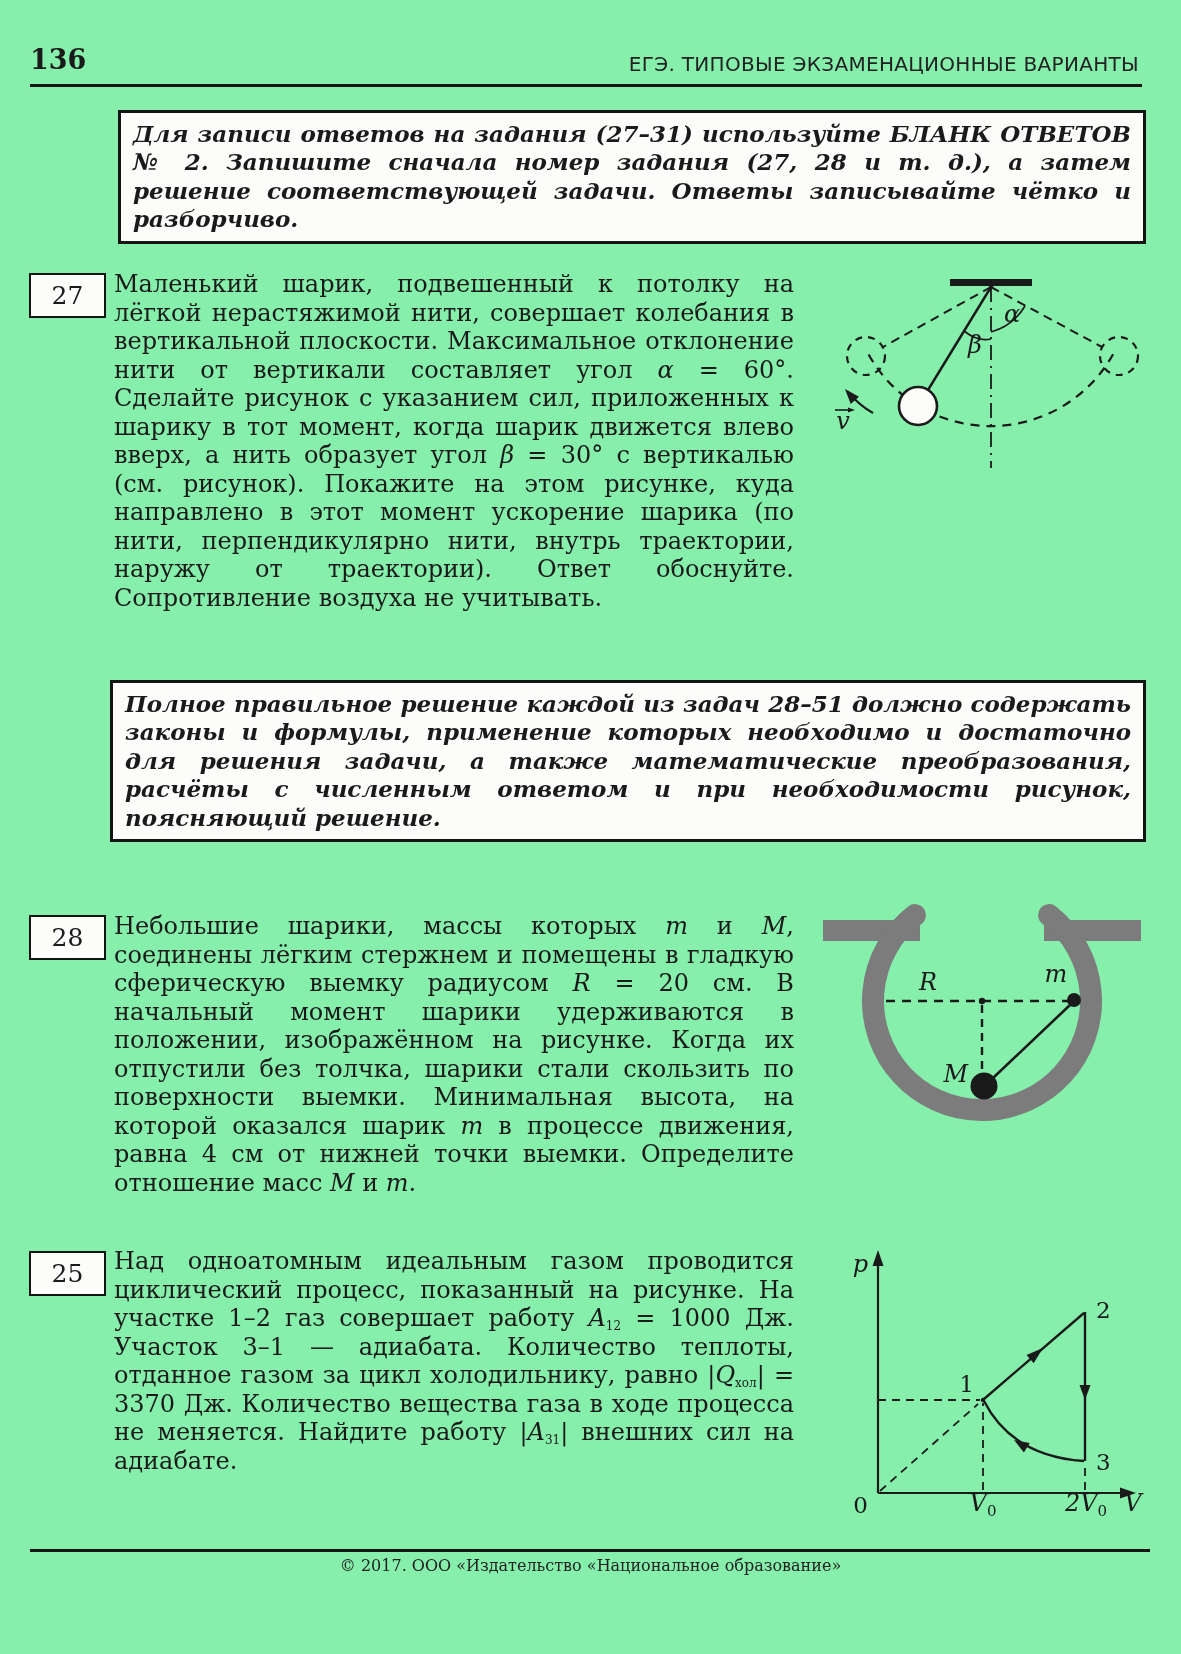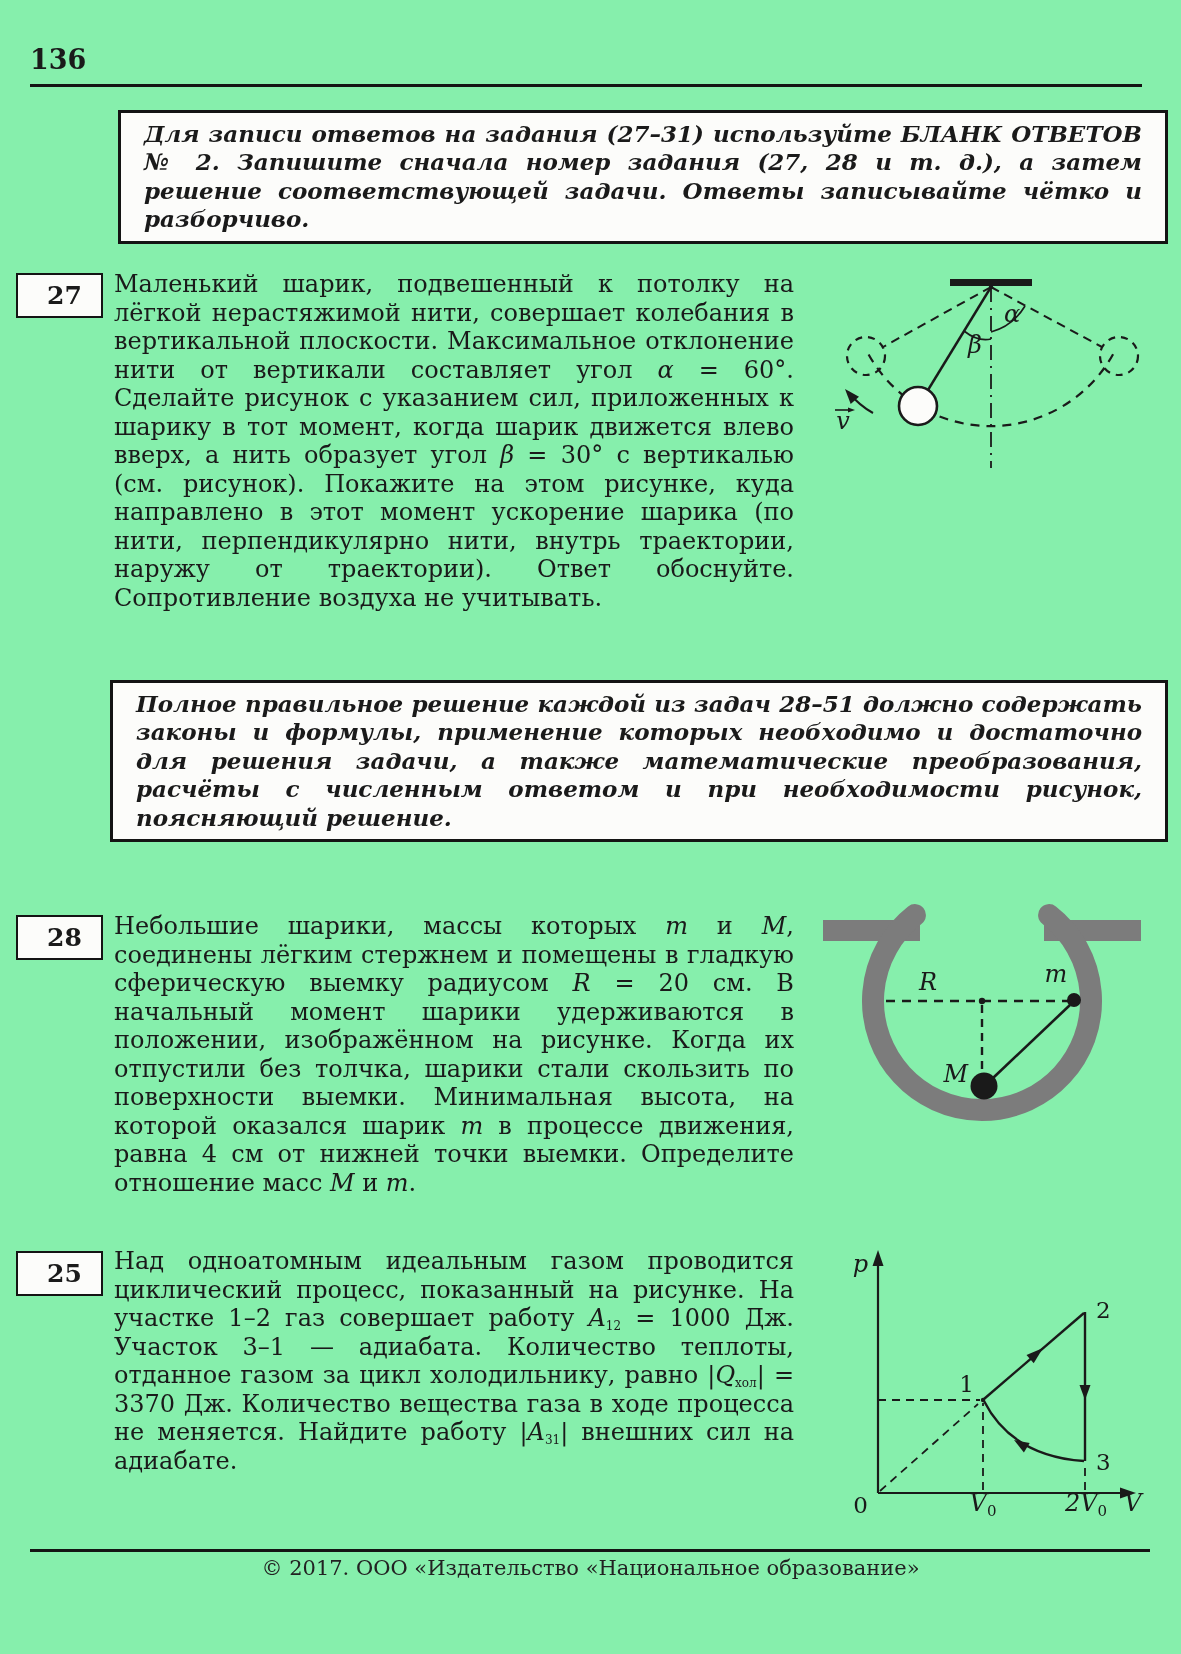--- a/index.html
+++ b/index.html
@@ -4,46 +4,47 @@
 <style>
   html,body{margin:0;padding:0;background:#d9d9d9;}
   .sheet{position:relative;width:1181px;height:1654px;margin:0 auto;background:#86efac;
          font-family:"DejaVu Serif",serif;color:#1a1a1a;overflow:hidden;}
   .hdr-num{position:absolute;left:30px;top:44px;font-size:27px;font-weight:bold;}
   .hdr-title{position:absolute;right:42px;top:52px;font-family:"DejaVu Sans",sans-serif;
              font-size:20px;letter-spacing:.3px;color:#222;}
   .hdr-rule{position:absolute;left:30px;top:84px;width:1112px;height:3px;background:#141414;}
   .notice{position:absolute;border:3px solid #141414;background:#fcfcfa;
           font-weight:bold;font-style:italic;font-size:23px;line-height:28.4px;
-          text-align:justify;padding:7px 23px;}
+          text-align:justify;padding:7px 12px;}
   .notice1{left:118px;top:110px;width:998px;}
   .notice2{left:110px;top:680px;width:1006px;}
-  .numbox{position:absolute;left:16px;width:73px;height:41px;border:2.5px solid #141414;
-          font-size:25px;font-weight:bold;text-align:center;line-height:41px;background:#fcfcfa;padding-left:10px;}
+  .numbox{position:absolute;left:29px;width:73px;height:41px;border:2.5px solid #141414;
+          font-size:25px;font-weight:normal;text-align:center;line-height:41px;background:#fcfcfa;}
   .nb27{top:273px;} .nb28{top:915px;} .nb29{top:1251px;}
   .ptext{position:absolute;left:114px;width:680px;font-size:24px;line-height:28.5px;
          text-align:justify;}
   .p27t{top:270px;} .p28t{top:912px;} .p29t{top:1247px;}
   .seg-i{font-style:italic;}
   .seg-sub{font-size:12px;vertical-align:-4px;line-height:0;}
   .fig{position:absolute;}
   .fig27{left:820px;top:253px;} .fig28{left:806px;top:898px;} .fig29{left:818px;top:1243px;}
   .figlabel{font-family:"DejaVu Serif",serif;font-style:italic;font-size:24px;fill:#1a1a1a;}
   .fignum{font-family:"DejaVu Serif",serif;font-size:23px;fill:#1a1a1a;}
   .figsub{font-family:"DejaVu Serif",serif;font-size:15px;fill:#1a1a1a;}
   .ftr-rule{position:absolute;left:30px;top:1549px;width:1120px;height:3px;background:#141414;}
-  .ftr{position:absolute;left:0;width:1181px;text-align:center;font-size:21px;color:#222;}
+  .ftr{position:absolute;left:0;width:1181px;text-align:center;font-size:16px;color:#222;}
   .ftr1{top:1556px;} .ftr2{top:1577px;}
 </style>
 </head>
 <body>
 
 <div class="sheet">
 
   <div class="hdr-num">136</div>
+  <div class="hdr-title">ЕГЭ. ТИПОВЫЕ ЭКЗАМЕНАЦИОННЫЕ ВАРИАНТЫ</div>
   <div class="hdr-rule"></div>
 
   <div class="notice notice1"><span>Для записи ответов на задания (27–31) используйте БЛАНК ОТВЕТОВ № 2. Запишите сначала номер задания (27, 28 и т. д.), а затем решение соответствующей задачи. Ответы записывайте чётко и разборчиво.</span></div>
 
   <div class="numbox nb27">27</div>
   <div class="ptext p27t"><span>Маленький шарик, подвешенный к потолку на лёгкой нерастяжимой нити, совершает колебания в вертикальной плоскости. Максимальное отклонение нити от вертикали составляет угол </span><span class="seg-i">α</span><span> = 60°. Сделайте рисунок с указанием сил, приложенных к шарику в тот момент, когда шарик движется влево вверх, а нить образует угол </span><span class="seg-i">β</span><span> = 30° с вертикалью (см. рисунок). Покажите на этом рисунке, куда направлено в этот момент ускорение шарика (по нити, перпендикулярно нити, внутрь траектории, наружу от траектории). Ответ обоснуйте. Сопротивление воздуха не учитывать.</span></div>
 
   <svg class="fig fig27" width="328" height="222" viewBox="820 253 328 222">
     <rect x="950" y="279" width="82" height="7" fill="#1a1a1a"></rect>
     <path d="M991 287 V468" stroke="#1a1a1a" stroke-width="1.8" stroke-dasharray="15 6 2 6" fill="none"></path>

